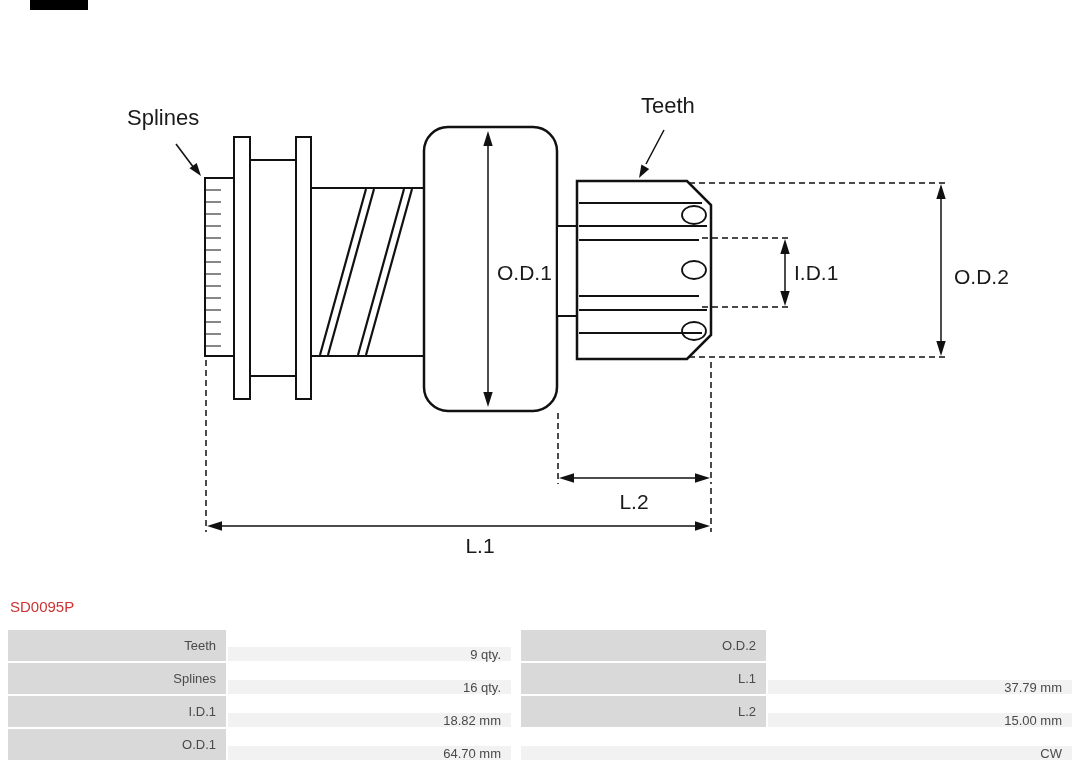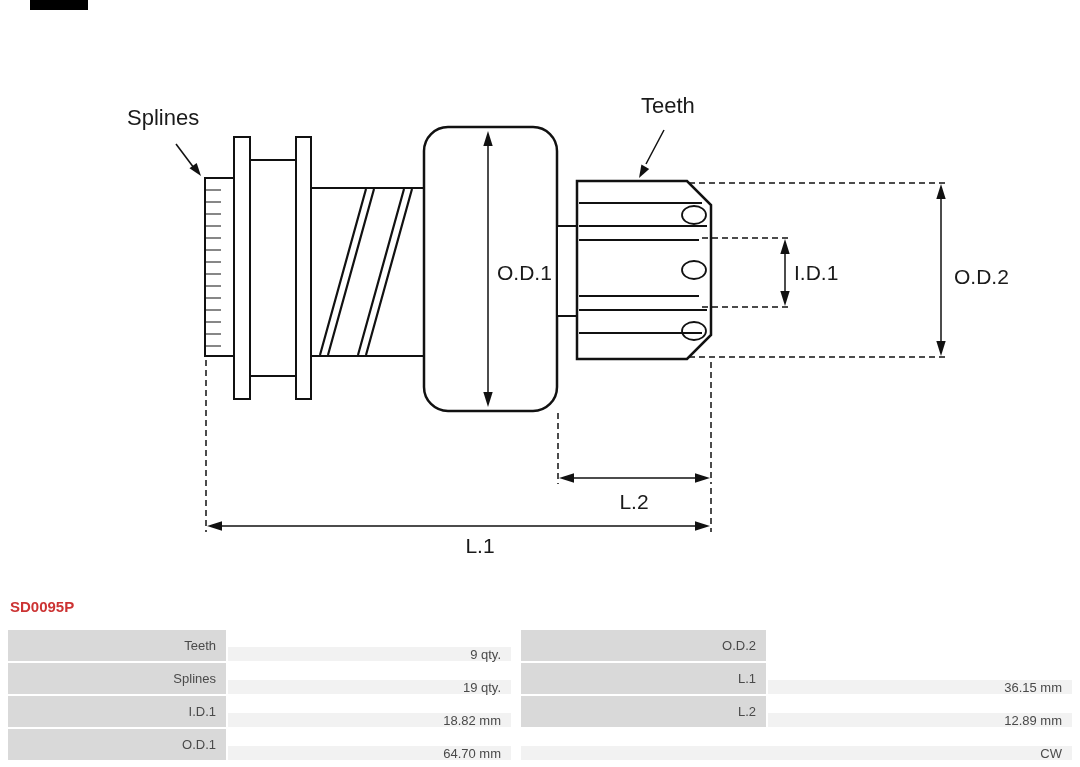--- a/index.html
+++ b/index.html
@@ -18,21 +18,21 @@
   svg .dash{fill:none;stroke:#111111;stroke-width:1.5;stroke-dasharray:6 4;}
   svg .dim{stroke:#111111;stroke-width:1.5;fill:none;}
   svg .head{fill:#111111;stroke:none;}
   svg text{
     font-family:"Liberation Sans",sans-serif;
     fill:#1a1a1a;font-size:21px;
   }
   svg text.feature{font-size:22px;}
   .part-number{
     position:absolute;left:10px;top:598px;
-    font-size:15px;font-weight:bold;
+    font-size:15px;font-weight:normal;
     color:var(--part-number,#cc3333);
   }
   .spec-table{position:absolute;left:8px;right:8px;top:630px;}
   .spec-row{display:flex;height:31px;margin-bottom:2px;font-size:13px;color:#4a4a4a;}
   .cell{
     display:flex;align-items:center;justify-content:flex-end;
     padding-right:10px;box-sizing:border-box;
   }
   .cell.param{background:var(--table-label-bg,#d9d9d9);}
   .cell.value{background:var(--table-value-bg,#f2f2f2);margin-top:17px;}
@@ -129,28 +129,28 @@
 <div class="part-number">SD0095P</div>
 
 <div class="spec-table">
   <div class="spec-row">
     <div class="cell param c1">Teeth</div>
     <div class="cell value c2">9 qty.</div>
     <div class="cell param c3">O.D.2</div>
   </div>
   <div class="spec-row">
     <div class="cell param c1">Splines</div>
-    <div class="cell value c2">19 qty.</div>
+    <div class="cell value c2">16 qty.</div>
     <div class="cell param c3">L.1</div>
-    <div class="cell value c4">36.15 mm</div>
+    <div class="cell value c4">37.79 mm</div>
   </div>
   <div class="spec-row">
     <div class="cell param c1">I.D.1</div>
     <div class="cell value c2">18.82 mm</div>
     <div class="cell param c3">L.2</div>
-    <div class="cell value c4">12.89 mm</div>
+    <div class="cell value c4">15.00 mm</div>
   </div>
   <div class="spec-row">
     <div class="cell param c1">O.D.1</div>
     <div class="cell value c2">64.70 mm</div>
     <div class="cell value c4">CW</div>
   </div>
 </div>
 
 </body></html>

